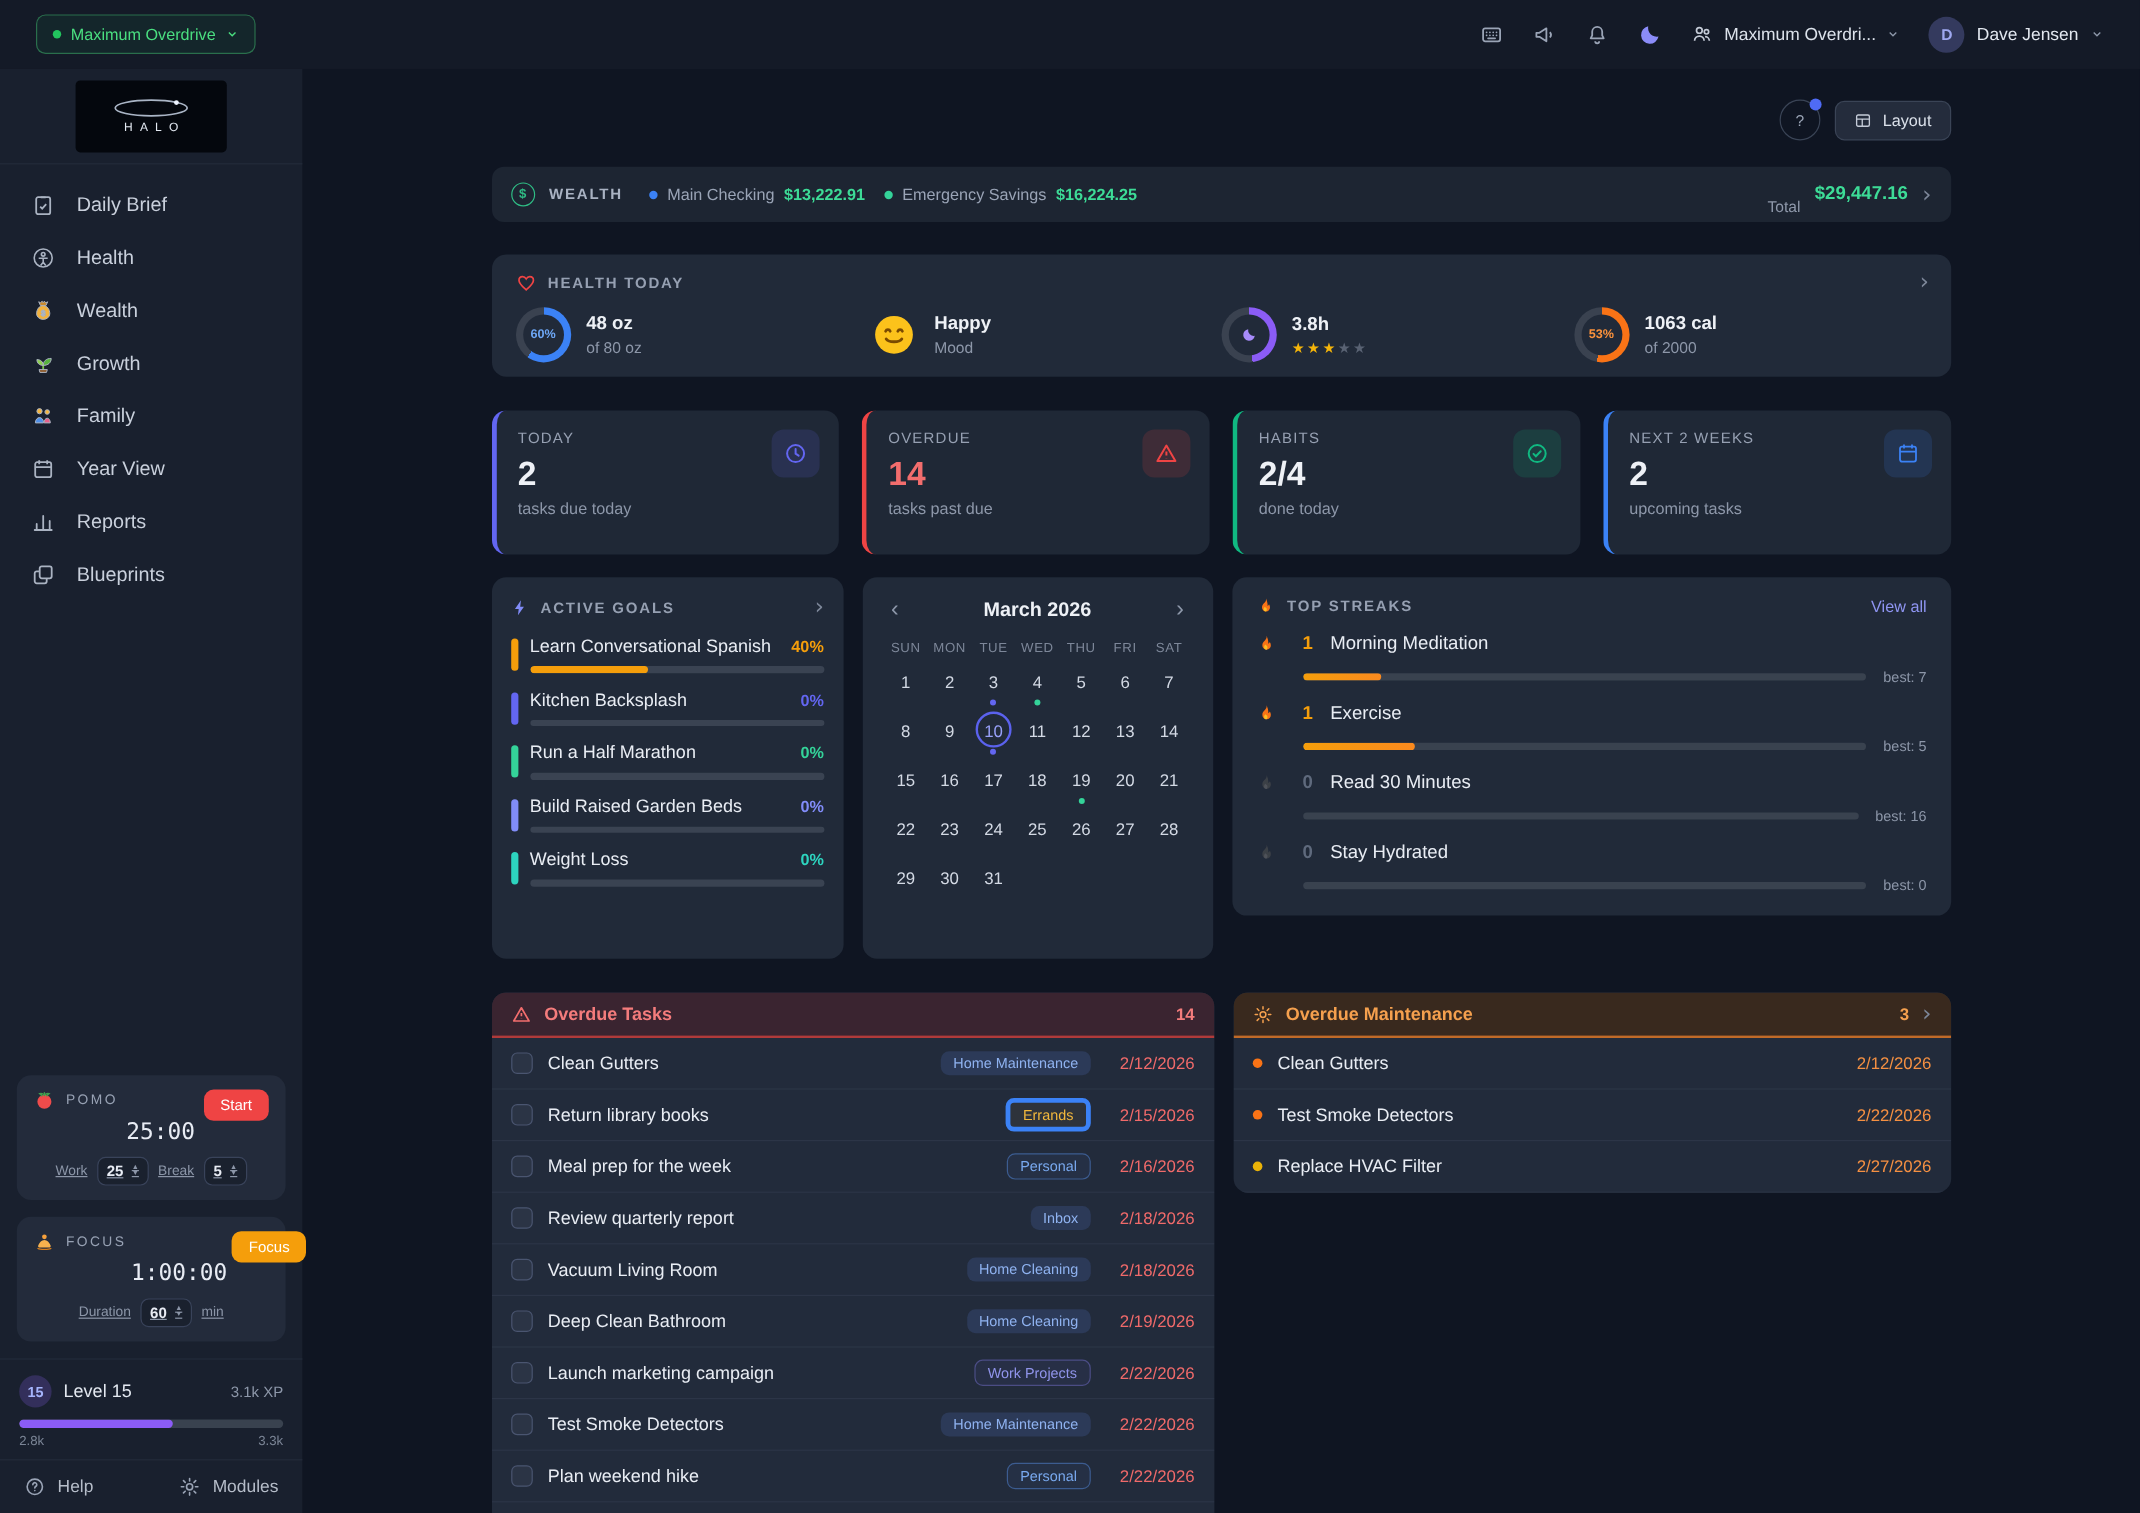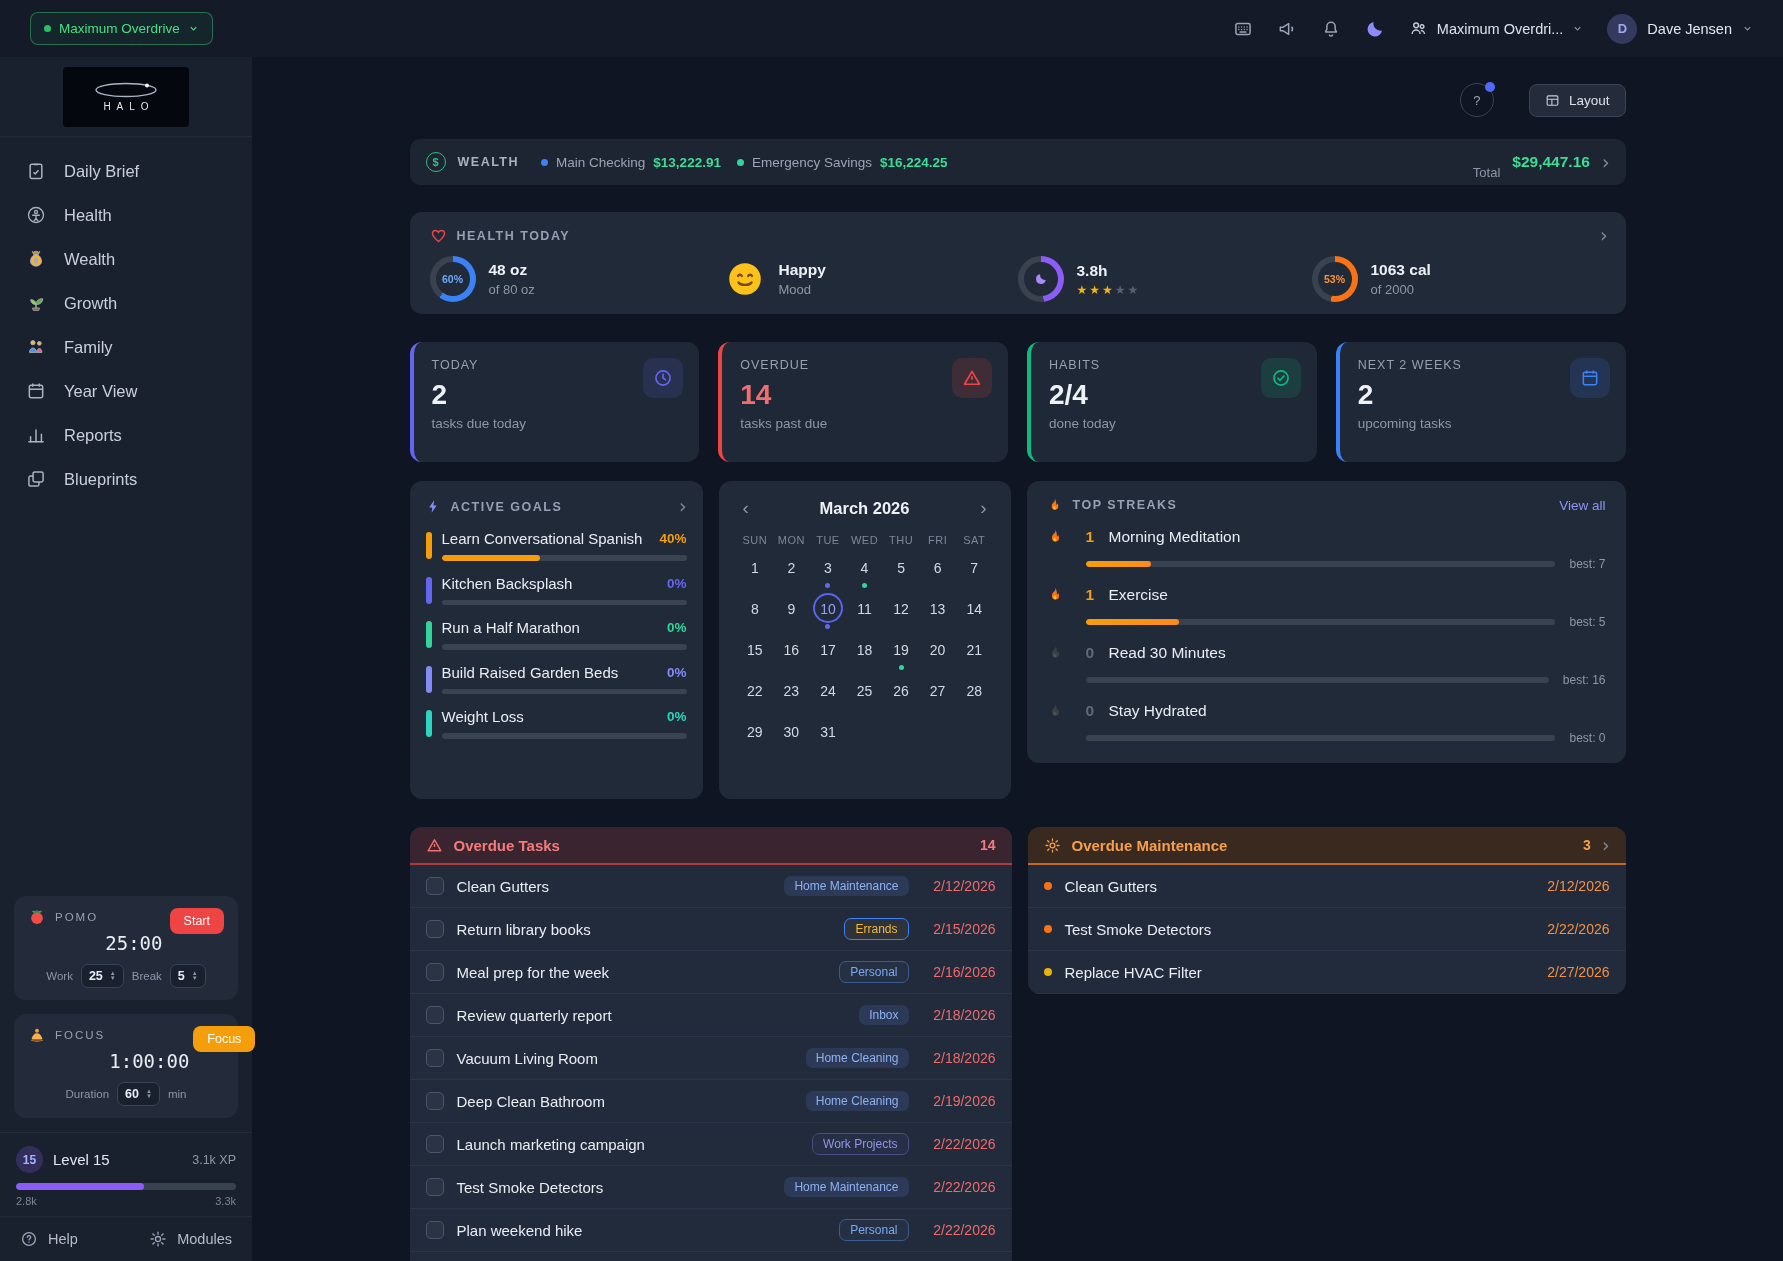--- a/index.html
+++ b/index.html
@@ -57,21 +57,21 @@
   .w-row1 { display:flex; align-items:flex-start; justify-content:space-between; gap:4px; }
   .w-left { display:flex; align-items:center; gap:9px; }
   .w-ic svg { width:18px; height:18px; }
   .w-title { font-size:11.5px; letter-spacing:2px; color:#97a1b3; }
   .w-time { font-family:"DejaVu Sans Mono",monospace; font-size:19px; color:#e8ecf4;margin-top:24px; }
   .w-btn { border:none; border-radius:8px; padding:6px 14px; font-size:12.5px; color:#fff;
     font-family:inherit; cursor:pointer; }
   .btn-red { background:#ef4444; }
   .btn-amber { background:#f59e0b; }
   .w-row2 { margin-top:10px; display:flex; align-items:center; justify-content:center; gap:8px;
-    font-size:11.5px; color:#8c96a8; }
+    font-size:11.5px; color:#8c96a8;text-decoration:underline; }
   .stepper { display:flex; align-items:center; gap:7px; background:#1a212e; border:1px solid #39435a;
     border-radius:7px; padding:4px 7px; cursor:pointer; }
   .stepper b { font-size:12.5px; color:#e8ecf4; }
   .step-arrows { display:flex; flex-direction:column; line-height:5px; font-size:6px; color:#8c96a8; }
 
   .level-sec { border-top:1px solid #232b3a; padding:13px 16px 9px; }
   .level-row { display:flex; align-items:center; gap:10px; }
   .level-badge { width:27px; height:27px; border-radius:50%; background:#332f5b; color:#a5b4fc;
     font-size:12px; font-weight:bold; display:flex; align-items:center; justify-content:center; }
   .level-label { font-size:15px; color:#e3e8f0; }
@@ -85,21 +85,21 @@
 
   
   .main { position:absolute; top:57px; left:252px; right:0; bottom:0; overflow:hidden; background:#0f1522; }
   .inner { width:1216px; margin:0 auto; padding-top:26px; }
   .toolbar { height:34px; display:flex; justify-content:flex-end; align-items:center; gap:12px; margin-bottom:22px; }
   .help-circ { position:relative; width:34px; height:34px; border-radius:50%; border:1px solid #3a4456;
     color:#9aa4b6; font-size:13px; display:flex; align-items:center; justify-content:center; cursor:pointer; }
   .help-dot { position:absolute; top:-2px; right:-2px; width:10px; height:10px; border-radius:50%;
     background:#4f6bf5; }
   .layout-btn { display:flex; align-items:center; gap:9px; background:#242c3c; border:1px solid #3a4456;
-    border-radius:8px; padding:8px 15px; color:#dbe1ea; font-size:13.5px; cursor:pointer;margin-left:23px; }
+    border-radius:8px; padding:8px 15px; color:#dbe1ea; font-size:13.5px; cursor:pointer; }
   .layout-btn svg { width:15px; height:15px; stroke:#c4cbd8; }
   .chev { color:#7d8799; font-size:19px; line-height:1; font-family:"DejaVu Sans",sans-serif; }
 
   .wealth-bar { height:46px; background:#1d2532; border-radius:10px; display:flex; align-items:center;
     padding:0 16px; gap:12px; margin-bottom:27px; }
   .dollar-circ { width:20px; height:20px; border-radius:50%; border:1.5px solid #2fbd85; color:#2fbd85;
     font-size:11px; font-weight:bold; display:flex; align-items:center; justify-content:center; }
   .wealth-title { font-size:12.5px; letter-spacing:1.5px; color:#a9b2c2; font-weight:bold; margin-right:10px; }
   .acct { display:flex; align-items:center; gap:8px; margin-right:16px; }
   .acct-dot { width:7px; height:7px; border-radius:50%; }
@@ -186,21 +186,21 @@
   .lh-count { margin-left:auto; font-size:14px; font-weight:bold; }
   .tasks-head .lh-count { color:#f47c7c; }
   .maint-head .lh-count { color:#f5a04e; }
   .trow { height:43px; padding:0 16px; display:flex; align-items:center; gap:13px;
     border-bottom:1px solid #2c3547; cursor:pointer; }
   .tcheck { width:18px; height:18px; border-radius:5px; border:1.5px solid #4a5570; background:#2b3445; flex:none; }
   .tname { font-size:15px; color:#e9edf4; }
   .tsp { flex:1; }
   .tag { font-size:12px; padding:3px 10px; border-radius:7px; white-space:nowrap; }
   .tag-solid-blue { background:#2c3a58; color:#8fb2f0; }
-  .tag-outline-amber { border:1px solid #3b82f6; color:#f3b83c; background:rgba(243,184,60,.06); }
+  .tag-outline-amber { border:4px solid #3b82f6; color:#f3b83c; background:rgba(243,184,60,.06); }
   .tag-outline-blue { border:1px solid #3c5c90; color:#79a9ef; background:rgba(80,140,230,.06); }
   .tag-outline-purple { border:1px solid #4b4d85; color:#9094ea; background:rgba(120,120,230,.07); }
   .tdate { font-size:14px; color:#f06a6a; width:74px; text-align:right; flex:none; }
   .mdot { width:8px; height:8px; border-radius:50%; flex:none; }
   .mdate { font-size:14px; color:#f59042; }
 </style>
 </head>
 <body>
 
 <header class="topbar">

